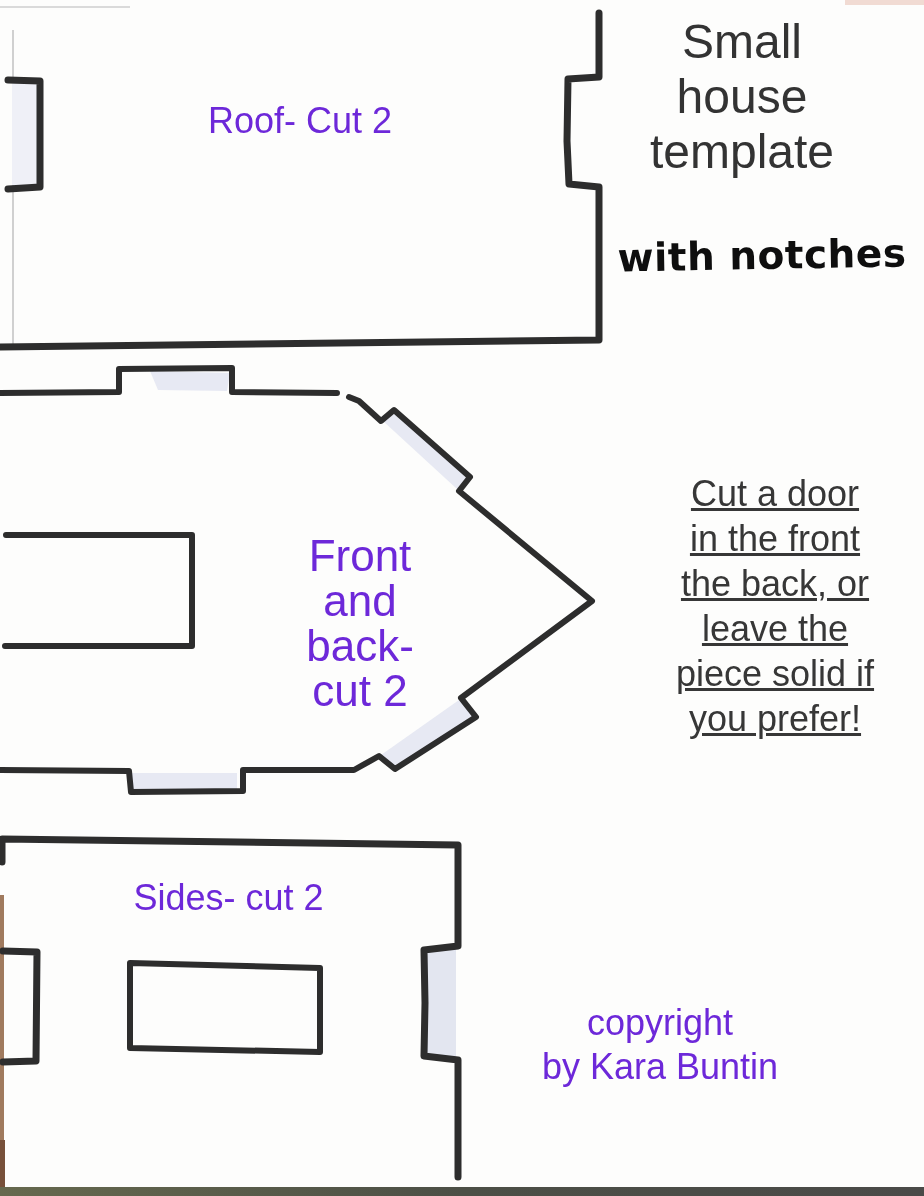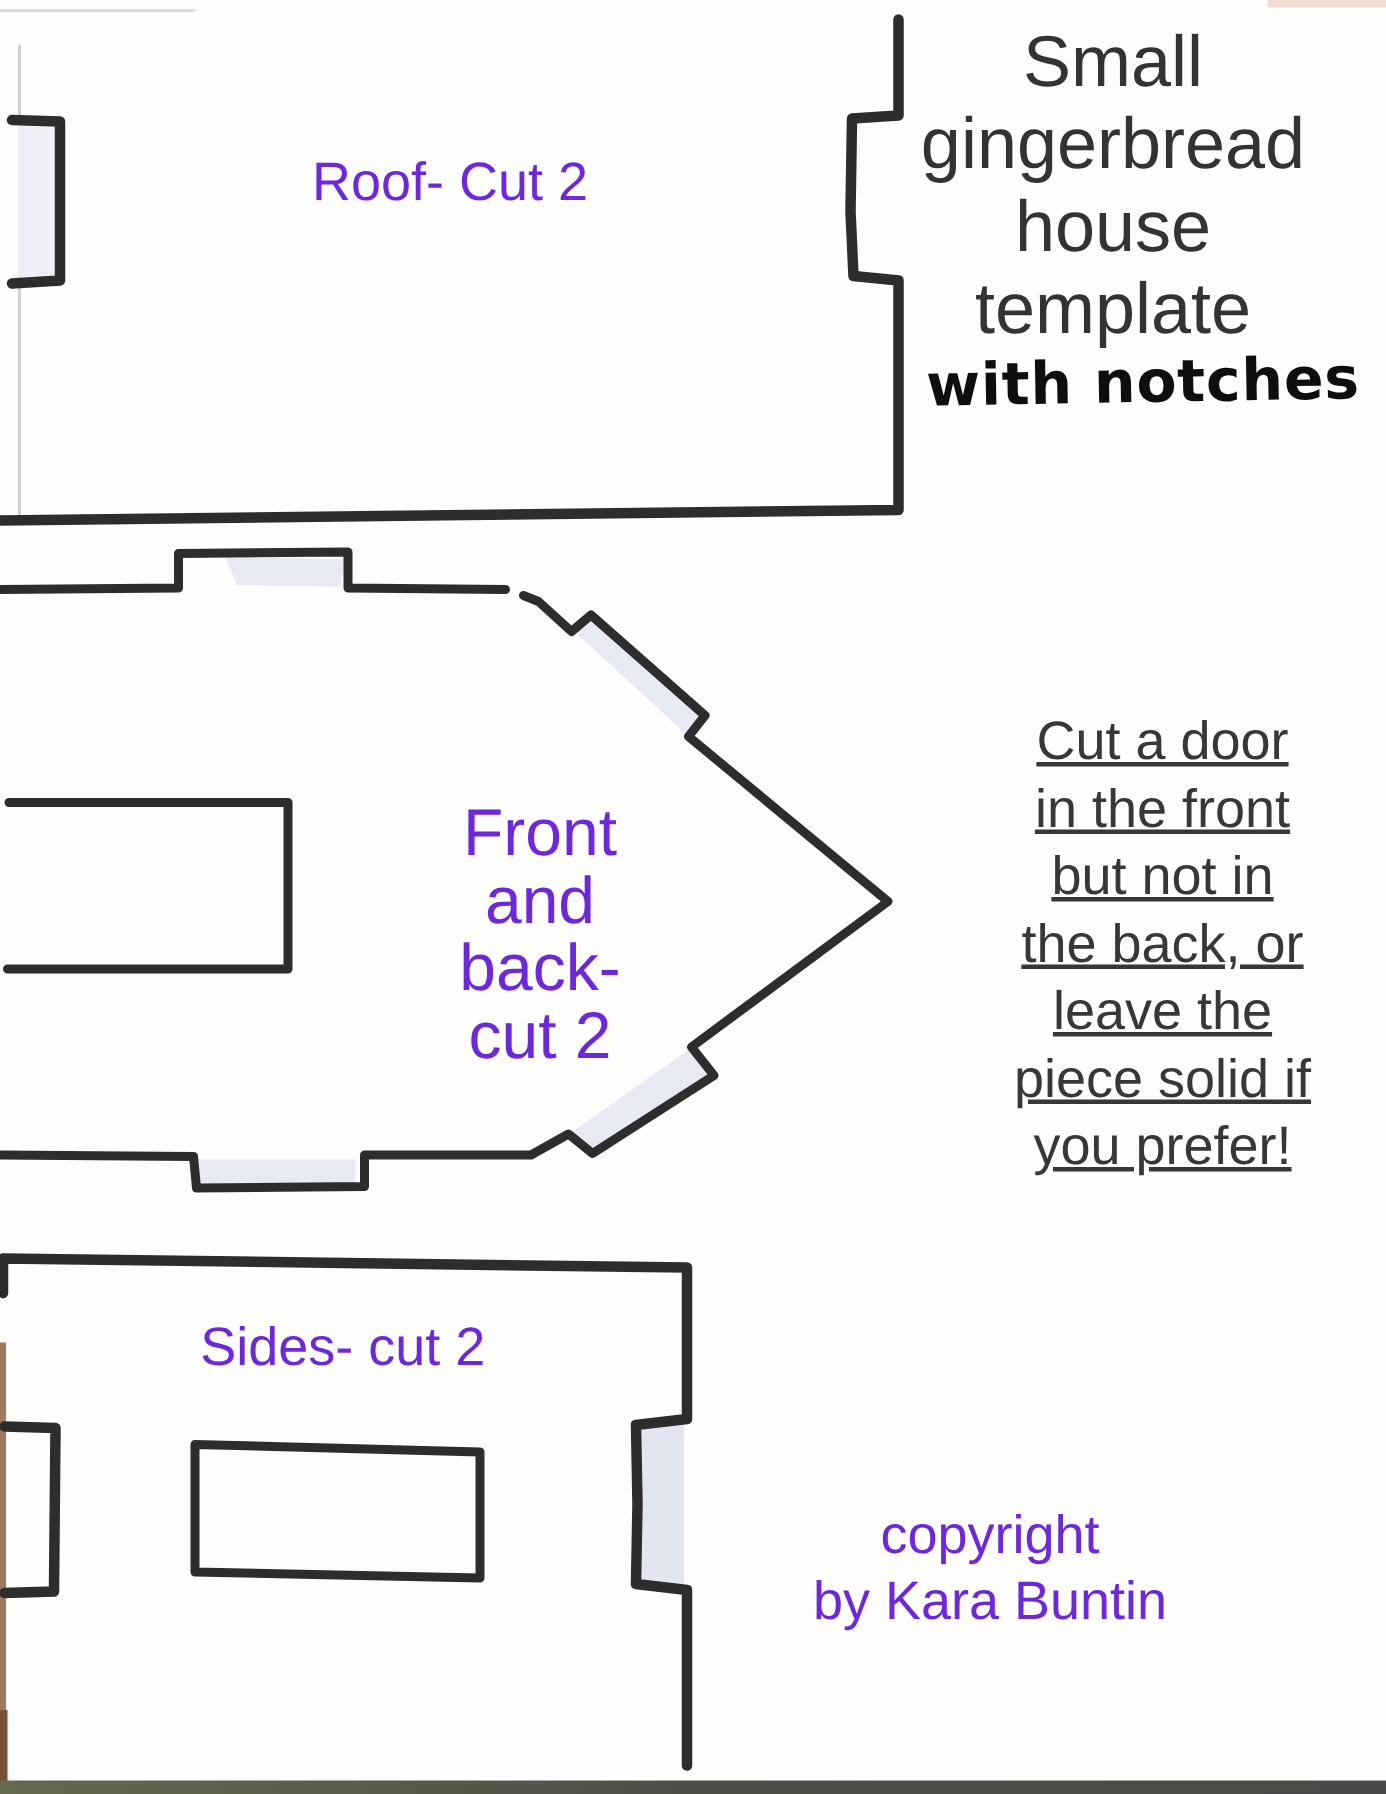--- a/index.html
+++ b/index.html
@@ -71,40 +71,38 @@
     <path d="M3,951 L37,952 L36,1061 L3,1062" fill="none" stroke="#2d2d2d" stroke-width="7" stroke-linejoin="round" stroke-linecap="round"></path>
     <path d="M130,963 L320,968 L320,1052 L130,1048 Z" fill="none" stroke="#2d2d2d" stroke-width="6" stroke-linejoin="round" stroke-linecap="round"></path>
   </svg>
 
   <div class="txt roof-label">
     <span>Roof- Cut 2</span>
   </div>
 
   <div class="txt title-block">
     <span>Small</span>
-    <span>gingerbread</span>
     <span>house</span>
     <span>template</span>
   </div>
 
   <div class="txt handwritten">
     <span>with notches</span>
   </div>
 
   <div class="txt front-label">
     <span>Front</span>
     <span>and</span>
     <span>back-</span>
     <span>cut 2</span>
   </div>
 
   <div class="txt instructions">
     <span>Cut a door</span>
     <span>in the front</span>
-    <span>but not in</span>
     <span>the back, or</span>
     <span>leave the</span>
     <span>piece solid if</span>
     <span>you prefer!</span>
   </div>
 
   <div class="txt sides-label">
     <span>Sides- cut 2</span>
   </div>
 

